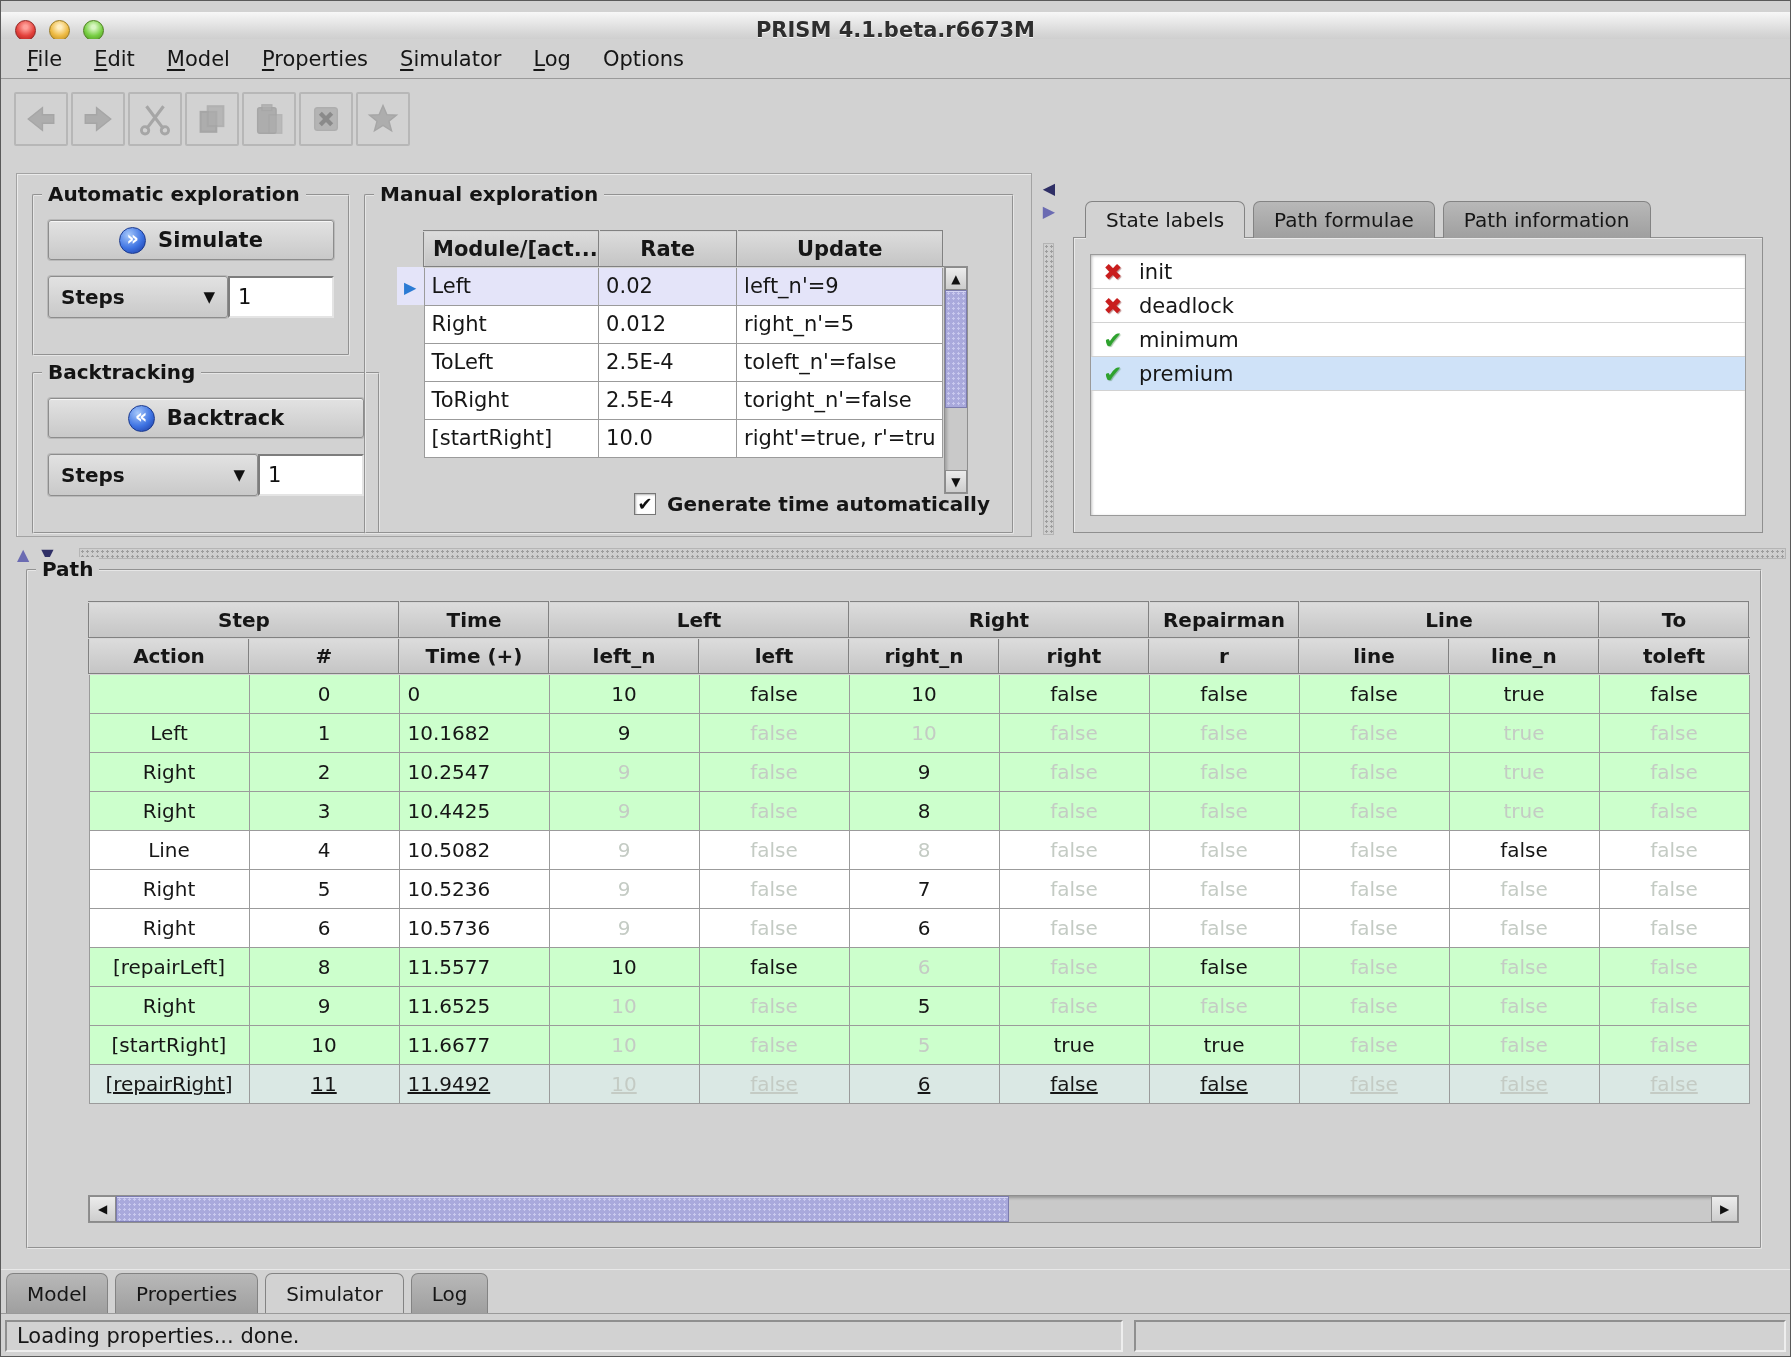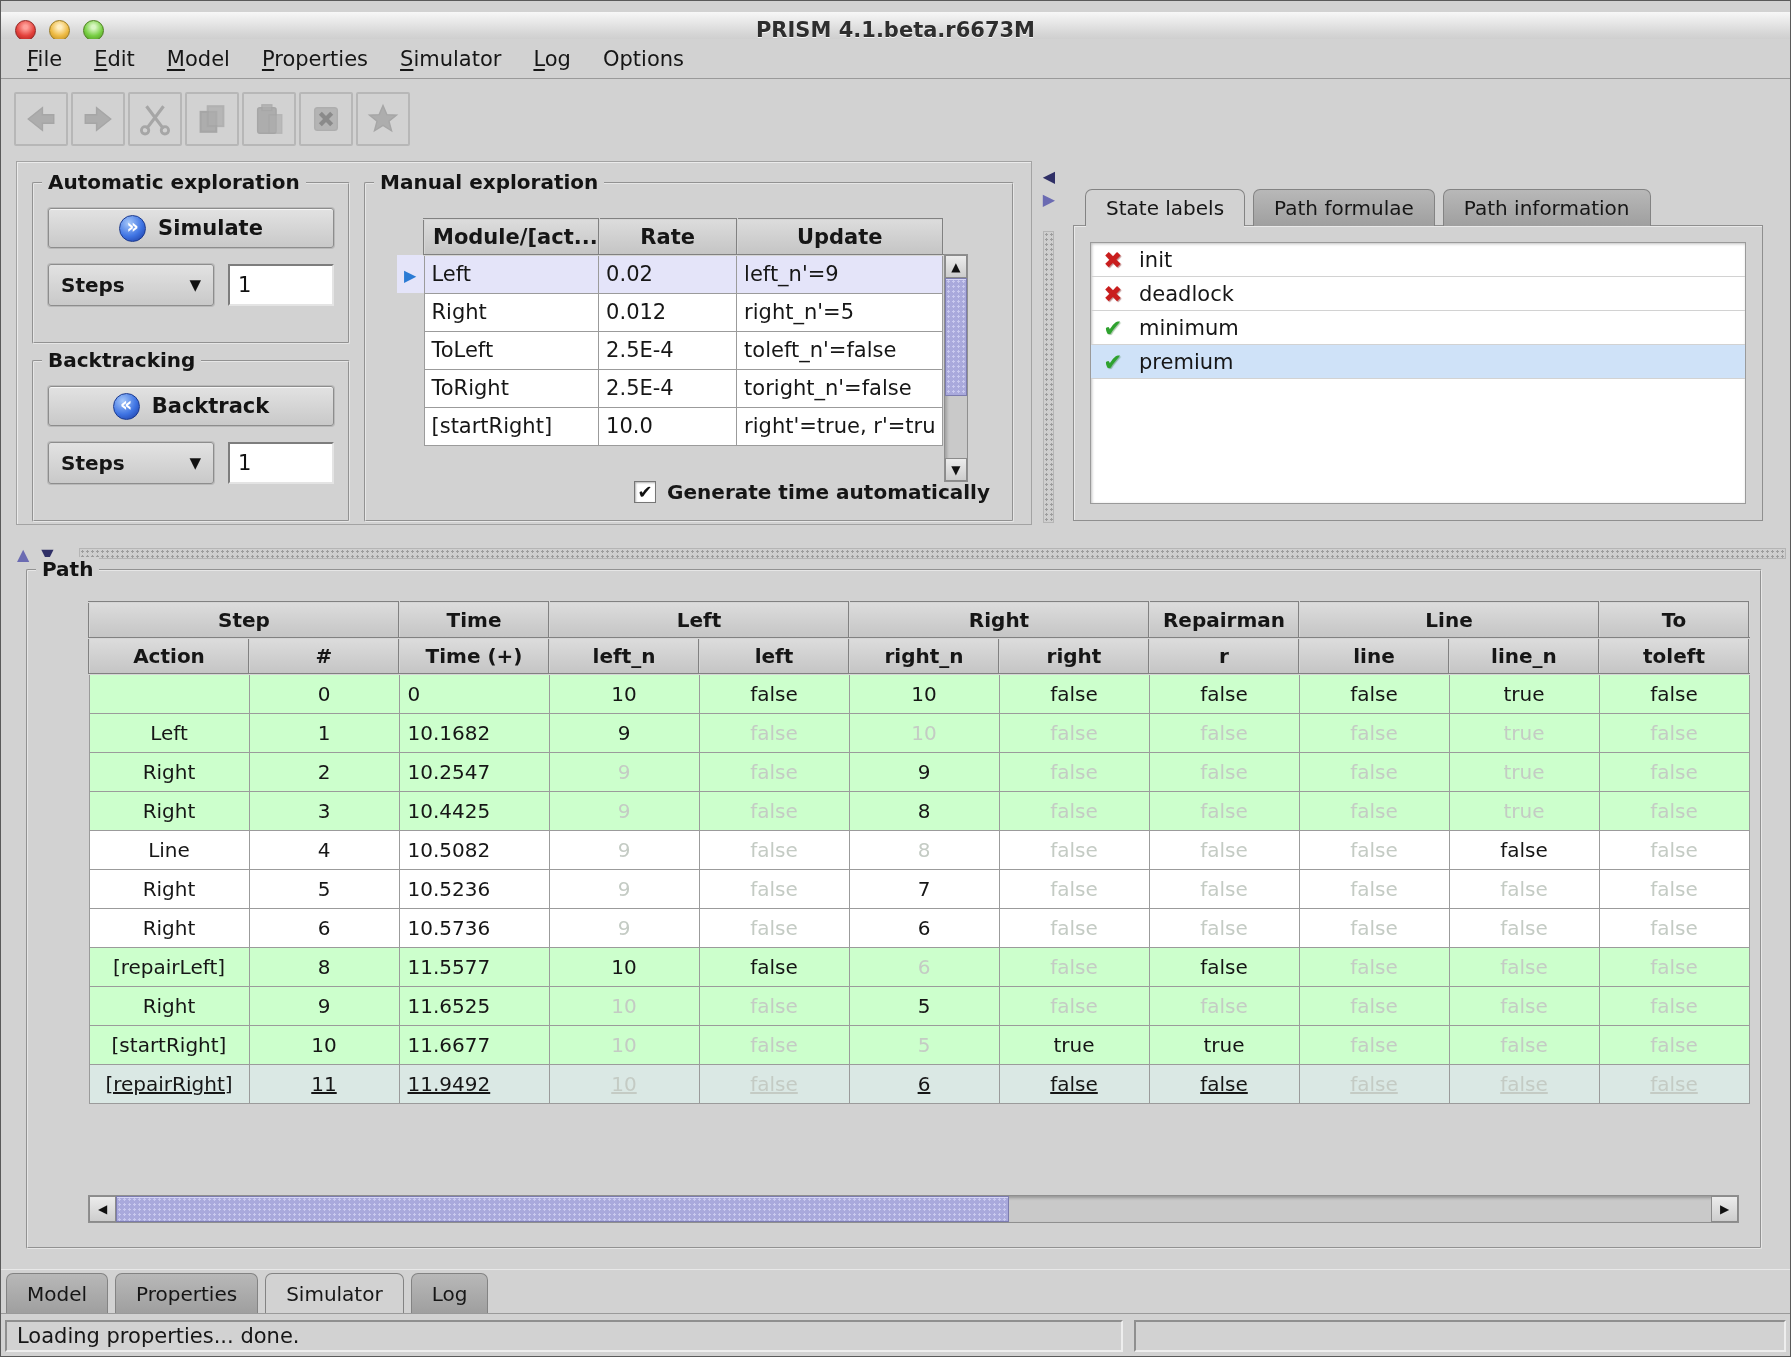--- a/index.html
+++ b/index.html
@@ -30,35 +30,35 @@
   .tbtn { width:54px; height:54px; border:2px solid #b7b7b7; border-radius:2px; background:transparent;
           display:flex; align-items:center; justify-content:center; }
   .tbtn svg { width:34px; height:34px; fill:#adadad; stroke:#a6a6a6; }
 
   
   .gb { position:absolute; border:2px groove #e6e6e6; border-radius:2px; }
   .gb-legend { position:absolute; top:-14px; left:8px; background:#d2d2d2; padding:0 6px;
                font-size:20px; font-weight:bold; color:#141414; white-space:nowrap; }
 
   
-  .top-section { position:absolute; top:152px; left:0; right:0; height:378px; }
+  .top-section { position:absolute; top:164px; left:0; right:0; height:378px; }
   .outer-left { position:absolute; left:15px; top:8px; width:1016px; bottom:6px;
                 border:1px solid #a3a3a3; box-shadow:inset 1px 1px 0 #ebebeb; }
   .auto-box { left:15px; top:20px; width:318px; height:162px; }
-  .back-box { left:15px; top:198px; width:318px; height:162px; }
+  .back-box { left:15px; top:198px; width:348px; height:162px; }
   .btn { background:linear-gradient(#e2e2e2,#c9c9c9); border:1px solid #8d8d8d; border-radius:3px;
          box-shadow:0 0 0 1px #b9b9b9, inset 0 1px 0 rgba(255,255,255,.7);
          display:flex; align-items:center; justify-content:center; gap:12px;
          font-size:21px; font-weight:bold; color:#141414; }
   .btn.big { margin:24px 14px 0 14px; height:40px; }
   .orb { width:27px; height:27px; border-radius:50%; color:#fff; font-weight:bold; font-size:19px;
          display:flex; align-items:center; justify-content:center; line-height:1; padding-bottom:3px;
          background:radial-gradient(circle at 35% 28%, #a6c8fa, #3f74e3 55%, #17359c);
          border:1px solid #1b3a8f; }
-  .steps-row { margin:16px 14px 0 14px; display:flex; gap:14px; }
+  .steps-row { margin:16px 14px 0 14px; display:flex; }
   .combo { flex:1; height:42px; background:linear-gradient(#e2e2e2,#c9c9c9); border:1px solid #8d8d8d;
            border-radius:3px; box-shadow:0 0 0 1px #b9b9b9; display:flex; align-items:center;
            justify-content:space-between; padding:0 12px; font-size:20px; font-weight:bold; }
   .caret { font-size:15px; color:#111; }
   .tfield { width:106px; height:42px; background:#fff; border:2px solid; border-color:#7d7d7d #e4e4e4 #e4e4e4 #7d7d7d;
             font-family:"DejaVu Sans", sans-serif; font-size:21px; padding:0 8px; color:#111; }
 
   
   .manual-box { left:347px; top:20px; width:650px; height:340px; }
   .manual-wrap { position:absolute; left:31px; top:34px; display:flex; align-items:flex-start; }

